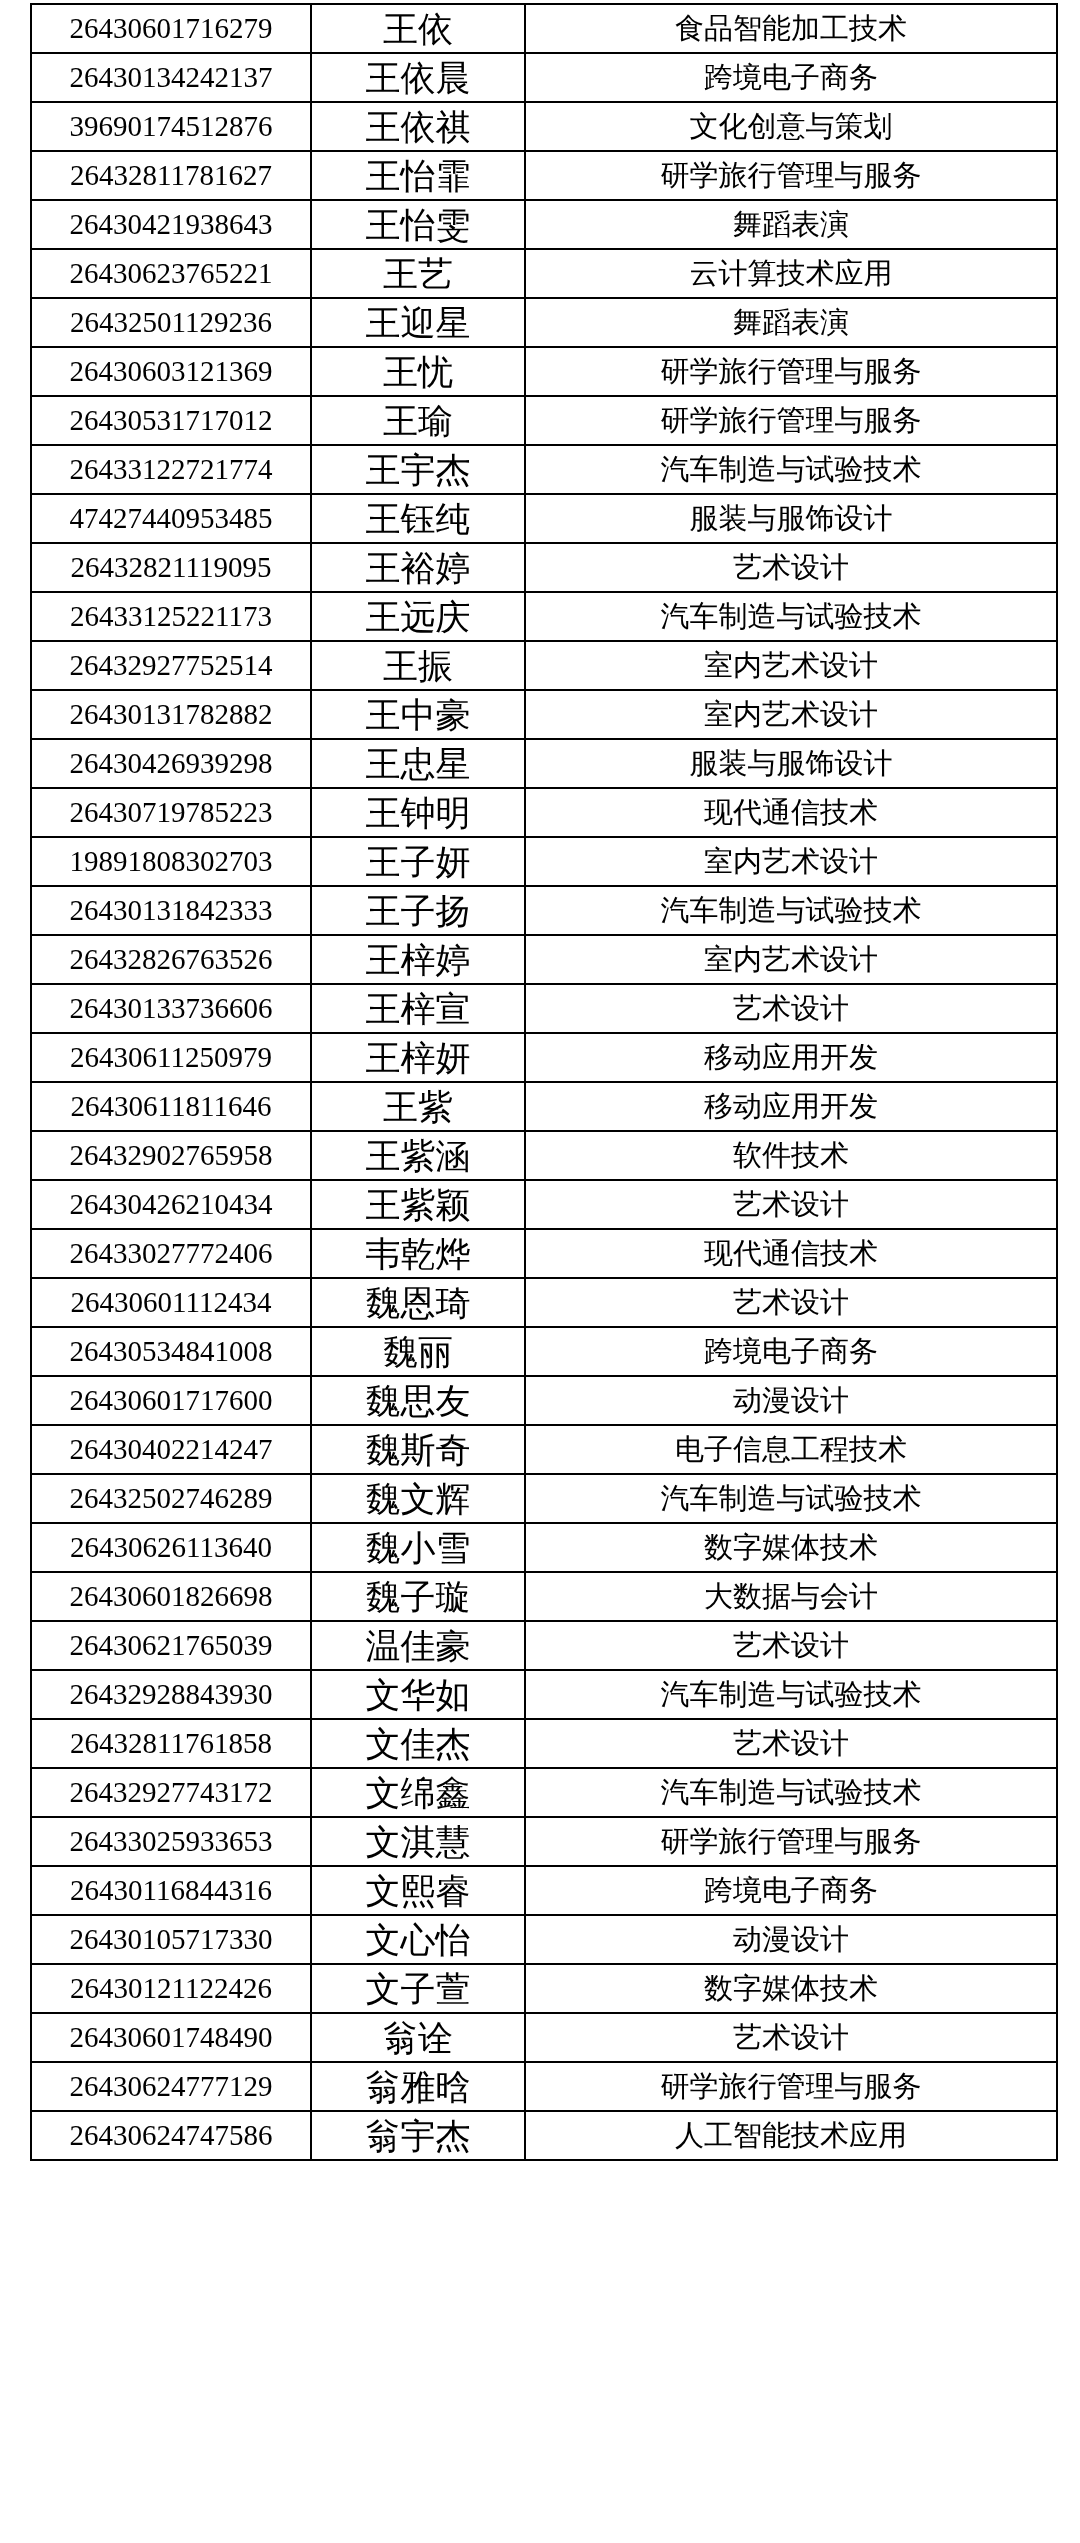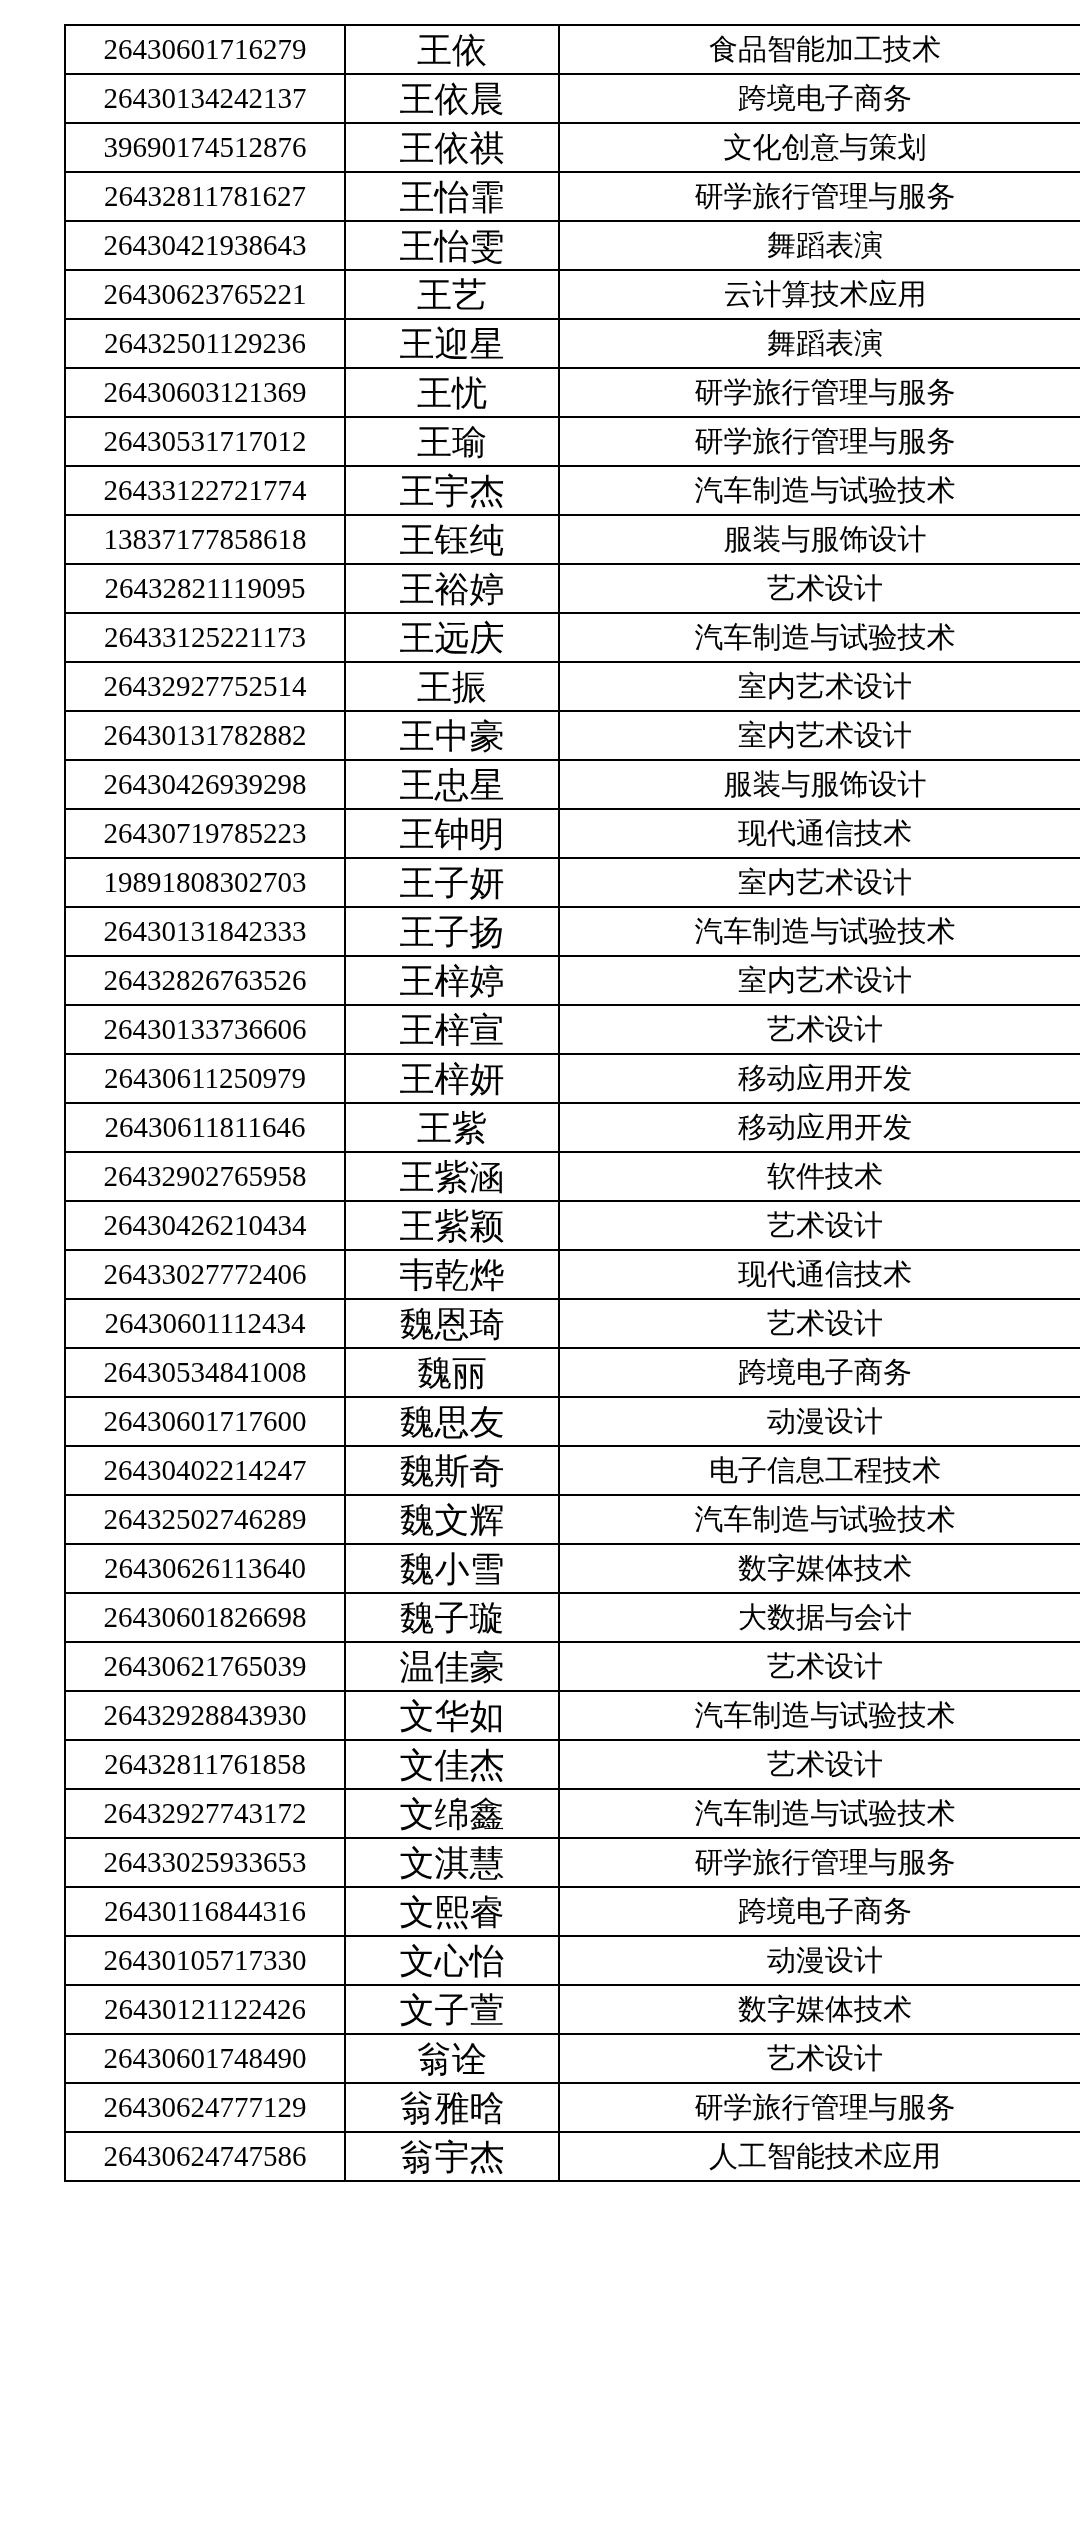--- a/index.html
+++ b/index.html
@@ -7,22 +7,21 @@
     padding: 0;
     background: #ffffff;
   }
   body {
     width: 1080px;
     font-family: "Liberation Serif", "DejaVu Serif", serif;
   }
   .sheet {
     width: 996px;
     box-sizing: border-box;
-    padding: 24px 30px 0 30px;
-    margin-left: 34px;
+    padding: 3px 30px 0 30px;
   }
   table.roster {
     border-collapse: collapse;
     width: 1020px;
     table-layout: fixed;
   }
   table.roster td {
     border: 2px solid #000000;
     height: 47px;
     line-height: 47px;
@@ -99,21 +98,21 @@
           <td class="col-id">26430531717012</td>
           <td class="col-name">王瑜</td>
           <td class="col-major">研学旅行管理与服务</td>
         </tr>
         <tr>
           <td class="col-id">26433122721774</td>
           <td class="col-name">王宇杰</td>
           <td class="col-major">汽车制造与试验技术</td>
         </tr>
         <tr>
-          <td class="col-id">13837177858618</td>
+          <td class="col-id">47427440953485</td>
           <td class="col-name">王钰纯</td>
           <td class="col-major">服装与服饰设计</td>
         </tr>
         <tr>
           <td class="col-id">26432821119095</td>
           <td class="col-name">王裕婷</td>
           <td class="col-major">艺术设计</td>
         </tr>
         <tr>
           <td class="col-id">26433125221173</td>

